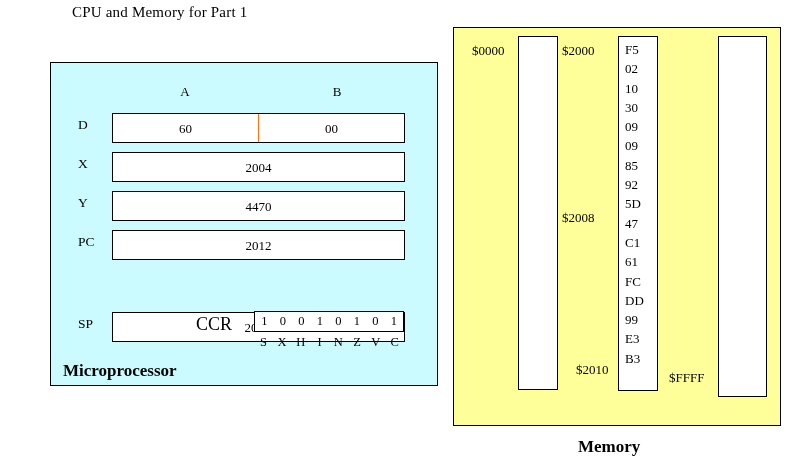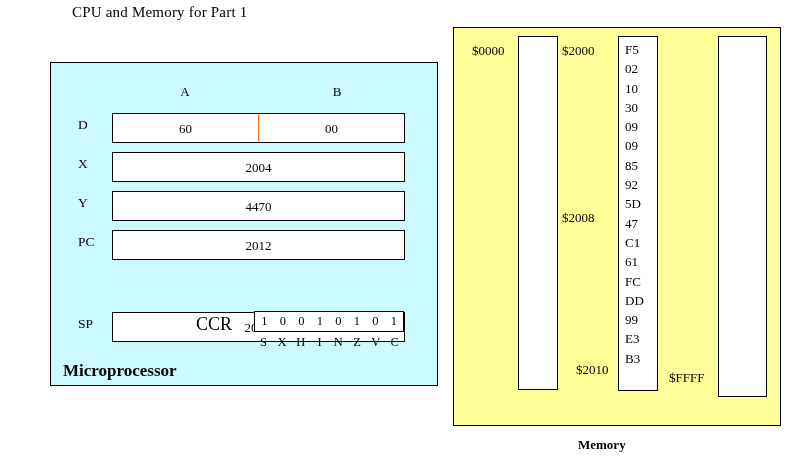--- a/index.html
+++ b/index.html
@@ -202,21 +202,21 @@
     line-height: 19.3px;
     text-align: left;
     padding-left: 6px;
     white-space: nowrap;
   }
 
   #memory-panel-label {
     position: absolute;
     left: 578px;
     top: 437px;
-    font-size: 13px;
+    font-size: 17px;
     font-weight: bold;
     white-space: nowrap;
   }
 </style>
 </head>
 <body>
 
 <div id="page-title">CPU and Memory for Part 1</div>
 
 <div id="cpu-panel">

